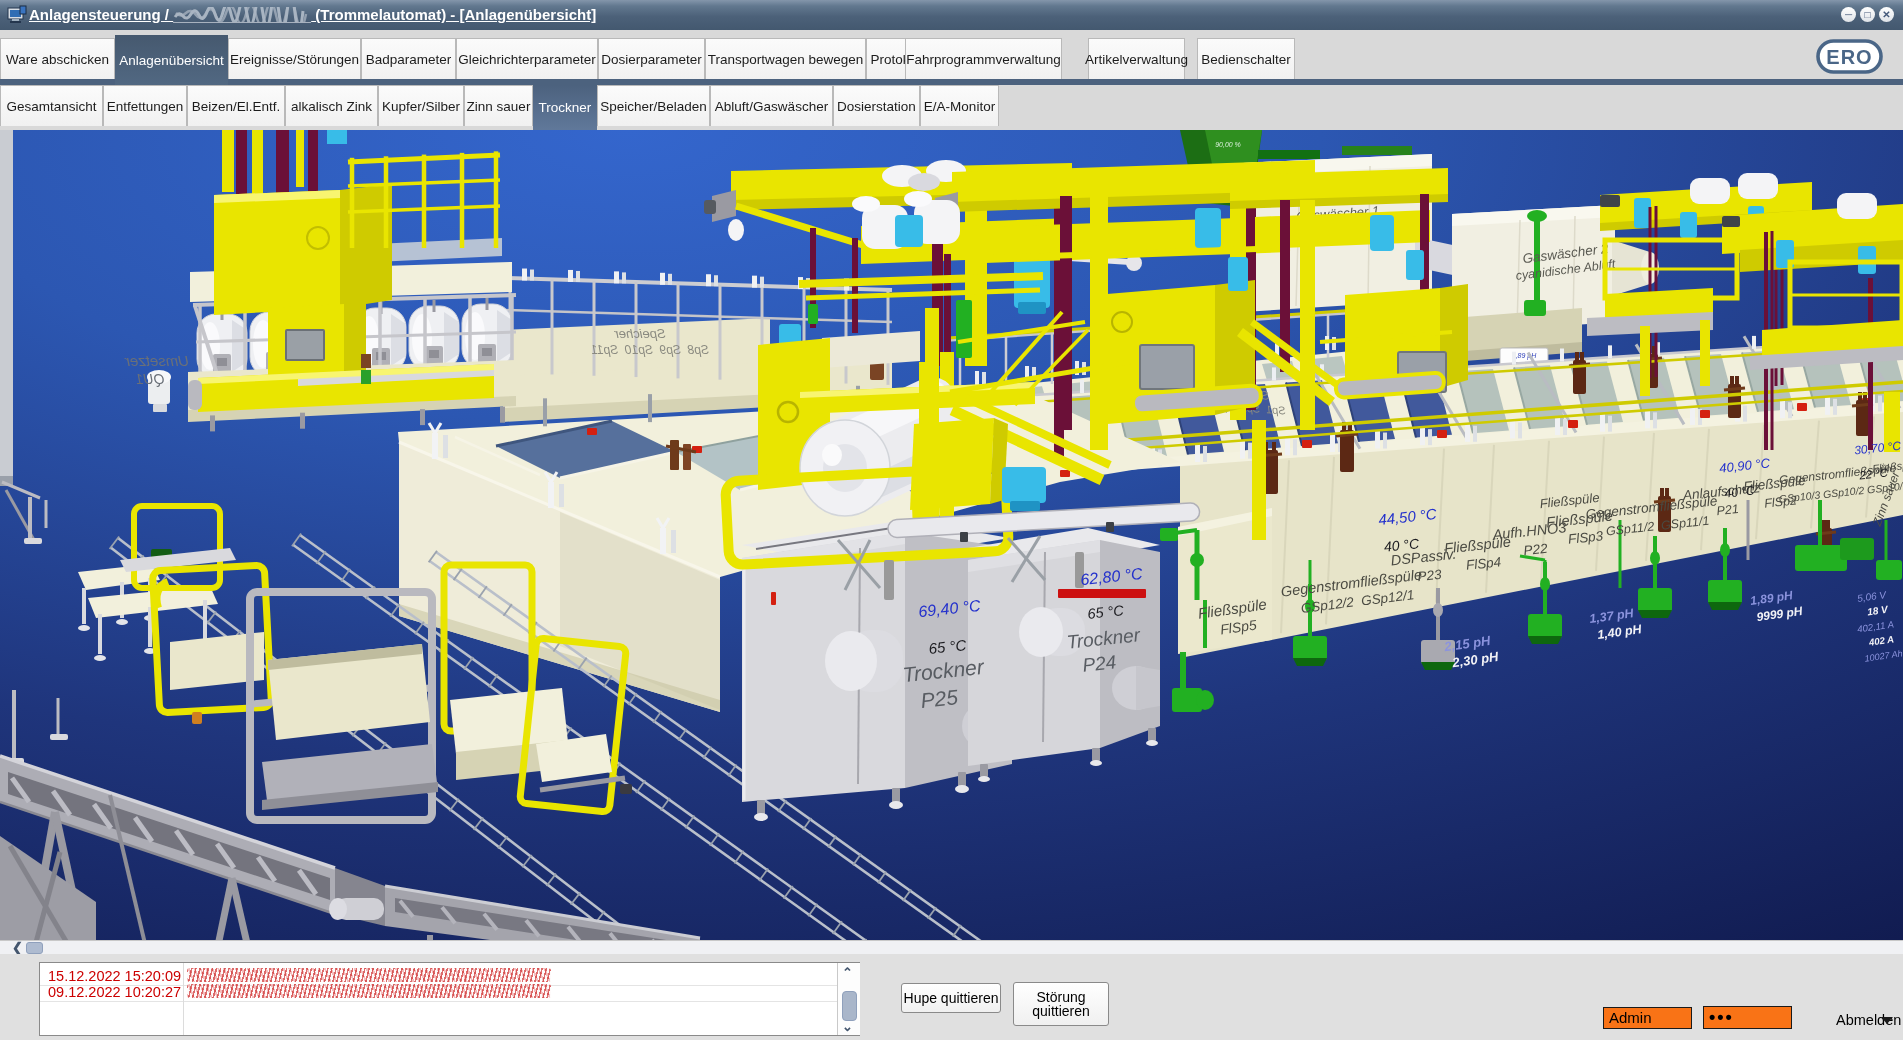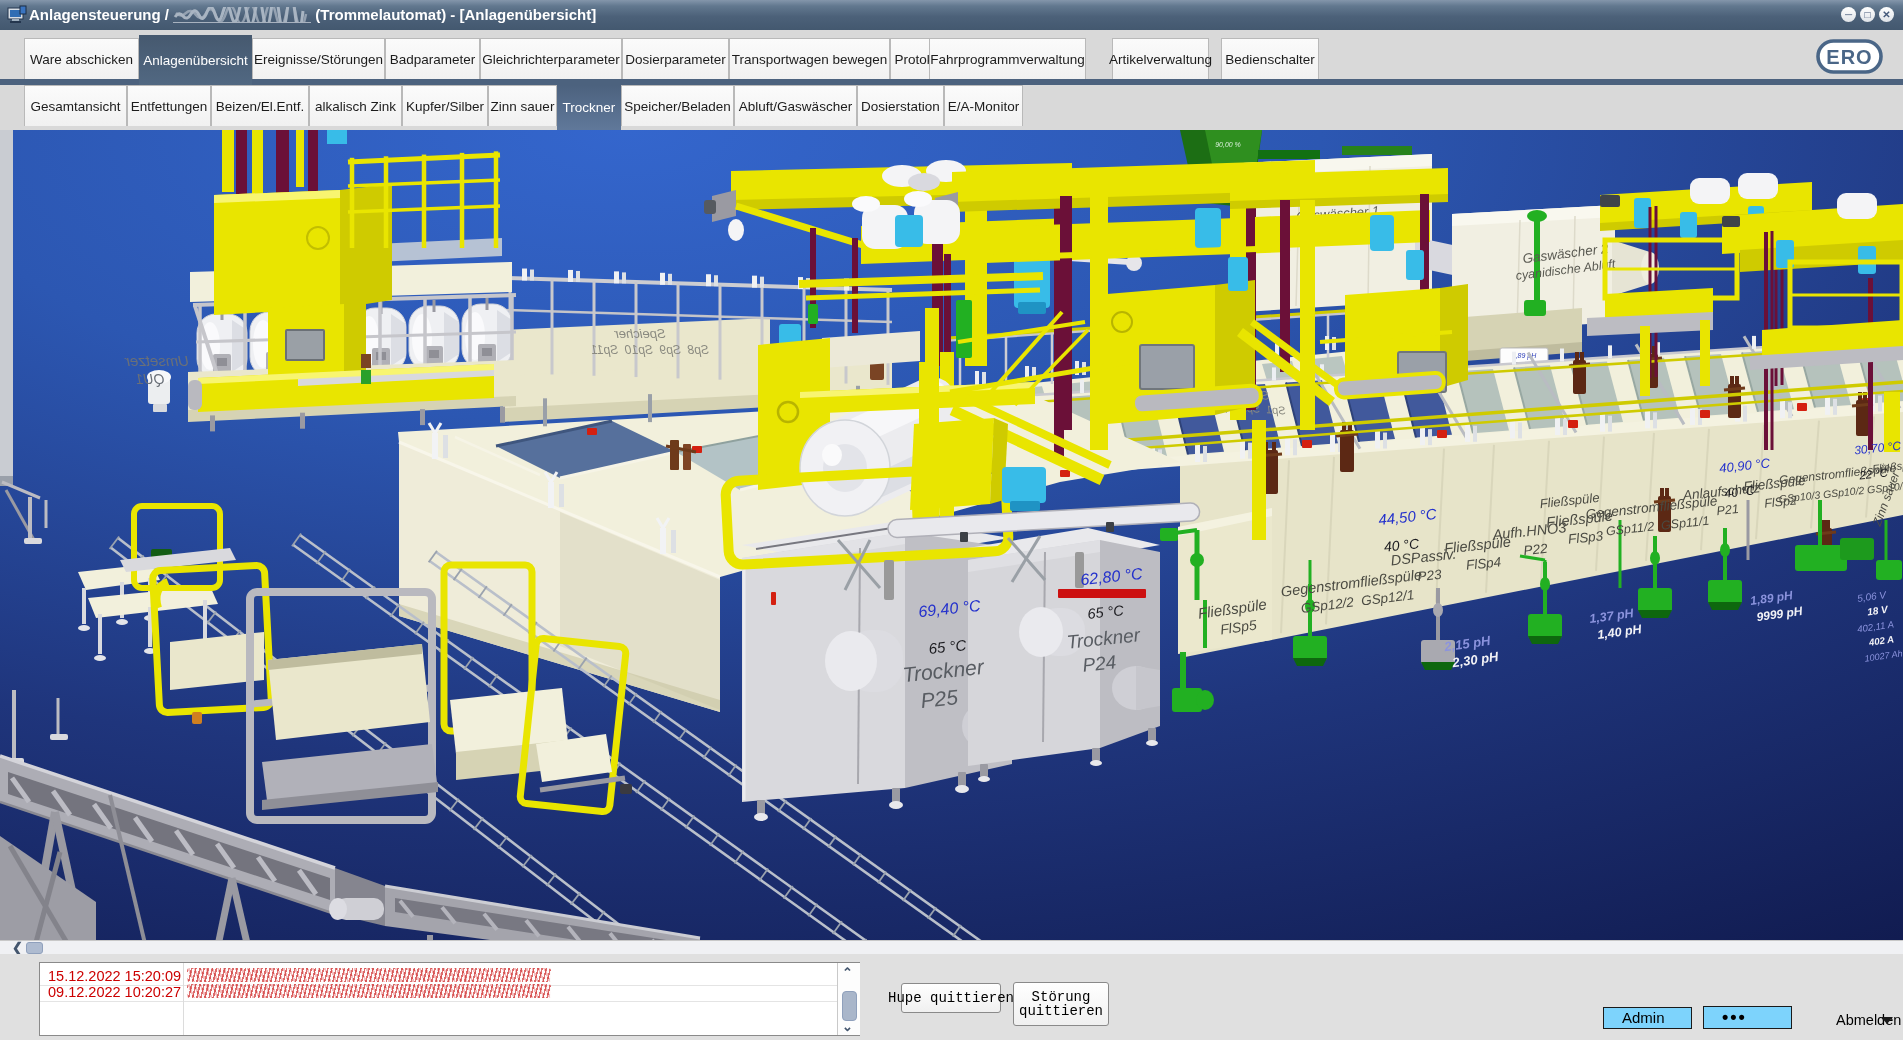--- a/index.html
+++ b/index.html
@@ -1,53 +1,53 @@
 <!DOCTYPE html>
 <html><head>
 <meta charset="utf-8">
 <style>
   html,body{margin:0;padding:0;width:1903px;height:1040px;overflow:hidden;
     font-family:"Liberation Sans",sans-serif;background:#e0e0e0;}
   .abs{position:absolute;}
   
   #titlebar{position:absolute;left:0;top:0;width:1903px;height:30px;
     background:linear-gradient(#8496ab 0%,#62788f 20%,#4c6179 55%,#43586f 100%);}
-  #title-text{position:absolute;left:29px;top:6px;color:#fff;font-size:15px;font-weight:bold;white-space:nowrap;}
+  #title-text{position:absolute;left:29px;top:6px;color:#fff;font-size:15px;font-weight:bold;white-space:nowrap;text-decoration:underline;}
   #winbtns{position:absolute;right:9px;top:7px;}
   .wbtn{display:inline-block;width:15px;height:15px;border-radius:50%;background:linear-gradient(#ffffff,#dfe3e8);margin-left:4px;
     color:#44597a;font-size:10px;line-height:15px;text-align:center;font-weight:bold;vertical-align:top;}
   
   #row1{position:absolute;left:0;top:30px;width:1903px;height:55px;background:#d9d9d9;}
   #row1band{position:absolute;left:0;top:79px;width:1903px;height:6px;background:#4c627e;}
   #row2{position:absolute;left:0;top:85px;width:1903px;height:45px;background:#d9d9d9;}
   .tab{position:absolute;box-sizing:border-box;height:41px;background:linear-gradient(#fbfbfb,#f1f1f1);
     border:1px solid #b9b9b9;border-bottom:none;color:#1c1c1c;font-size:13.5px;text-align:center;
-    display:flex;align-items:center;justify-content:center;white-space:nowrap;margin-left:24px;}
+    display:flex;align-items:center;justify-content:center;white-space:nowrap;}
   .tab.sel{background:linear-gradient(#46596f,#516882);color:#fff;border:none;z-index:3;}
   #erologo{position:absolute;top:39px;left:1816px;width:67px;height:35px;}
   
   #viewport{position:absolute;left:0;top:130px;width:1903px;height:810px;background:#22408e;overflow:hidden;}
   #hscroll{position:absolute;left:0;top:940px;width:1903px;height:14px;background:#f0f1f4;border-top:1px solid #c8c8c8;box-sizing:border-box;}
   #hthumb{position:absolute;left:26px;top:942px;width:15px;height:10px;background:#aebbd0;border:1px solid #8fa0bc;border-radius:3px;}
   .chev{color:#44566e;font-size:13px;font-weight:bold;}
   
   #bottom{position:absolute;left:0;top:954px;width:1903px;height:86px;background:#e0e0e0;}
   #logbox{position:absolute;left:39px;top:962px;width:821px;height:74px;background:#fff;border:1px solid #8a8a8a;box-sizing:border-box;}
   .logrow{position:absolute;left:0;width:797px;height:19px;border-bottom:1px solid #e4e4e4;}
   .logdate{position:absolute;left:8px;top:2px;color:#cc0000;font-size:14.5px;white-space:nowrap;}
   .scrib{position:absolute;left:147px;top:2px;width:364px;height:14px;
     background:repeating-linear-gradient(104deg,rgba(205,45,45,.7) 0 1.5px,rgba(250,235,235,.15) 1.5px 4px),
       repeating-linear-gradient(68deg,rgba(235,130,130,.6) 0 2px,rgba(252,240,240,.1) 2px 5.5px);
     filter:blur(0.5px);border-radius:3px;}
   #logsb{position:absolute;left:797px;top:0;width:22px;height:72px;border-left:1px solid #c9c9c9;background:#fdfdfd;}
   #logthumb{position:absolute;left:4px;top:28px;width:13px;height:28px;background:#a9b6ca;border:1px solid #8fa0bc;border-radius:4px;}
   .btn{position:absolute;background:linear-gradient(#ffffff,#f0f0f0);border:1px solid #8a8a8a;border-radius:3px;
-    color:#000;font-size:14px;display:flex;align-items:center;justify-content:center;text-align:center;box-sizing:border-box;white-space:nowrap;font-family:Liberation Mono, monospace;}
-  .input{position:absolute;background:#7dd3fc;border:1px solid #1a1a1a;box-sizing:border-box;font-size:15px;color:#000;
-    padding:0 18px;line-height:19px;}
+    color:#000;font-size:14px;display:flex;align-items:center;justify-content:center;text-align:center;box-sizing:border-box;white-space:nowrap;}
+  .input{position:absolute;background:#f97316;border:1px solid #1a1a1a;box-sizing:border-box;font-size:15px;color:#000;
+    padding:0 5px;line-height:19px;}
 </style>
 </head>
 <body>
 
 <div id="titlebar">
   <svg class="abs" style="left:7px;top:5px" width="20" height="20" viewBox="0 0 20 20">
     <rect x="1" y="3" width="15" height="11" fill="#d7dde4" stroke="#24364e" stroke-width="1"></rect>
     <rect x="3" y="5" width="11" height="7" fill="#2f6db4"></rect>
     <rect x="5" y="14" width="7" height="2" fill="#9fb0c0"></rect>
     <rect x="3" y="16" width="11" height="2" fill="#24364e"></rect>

